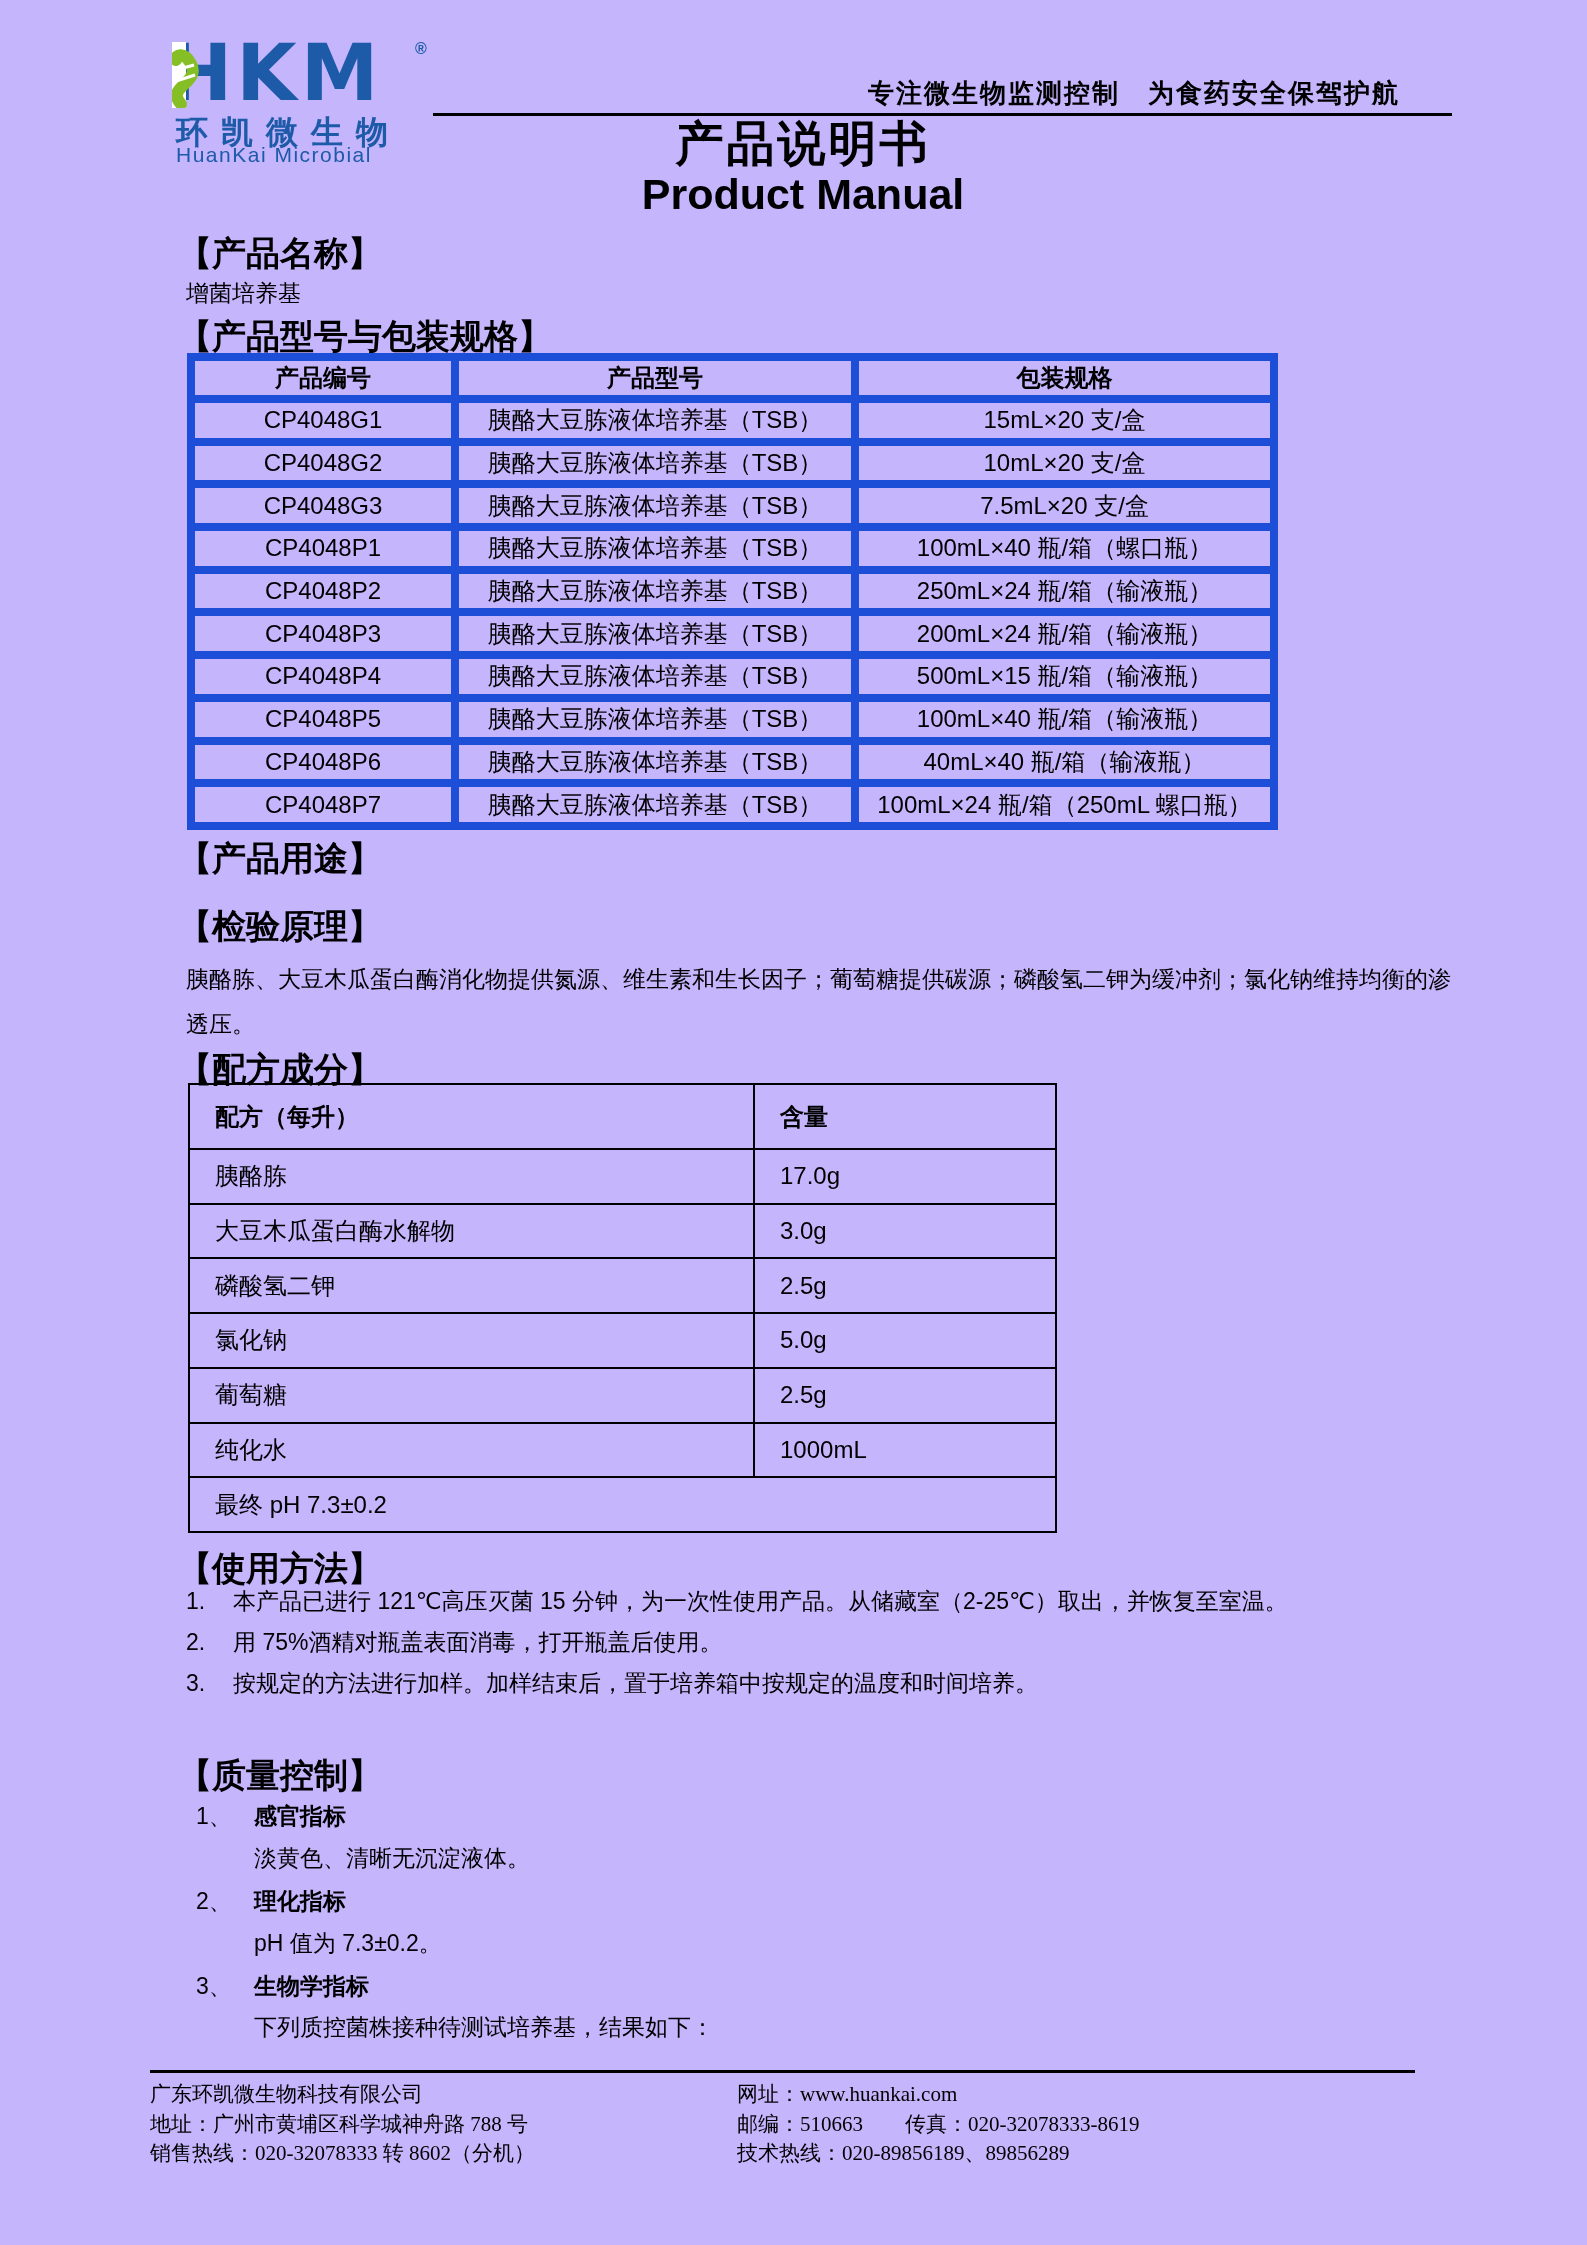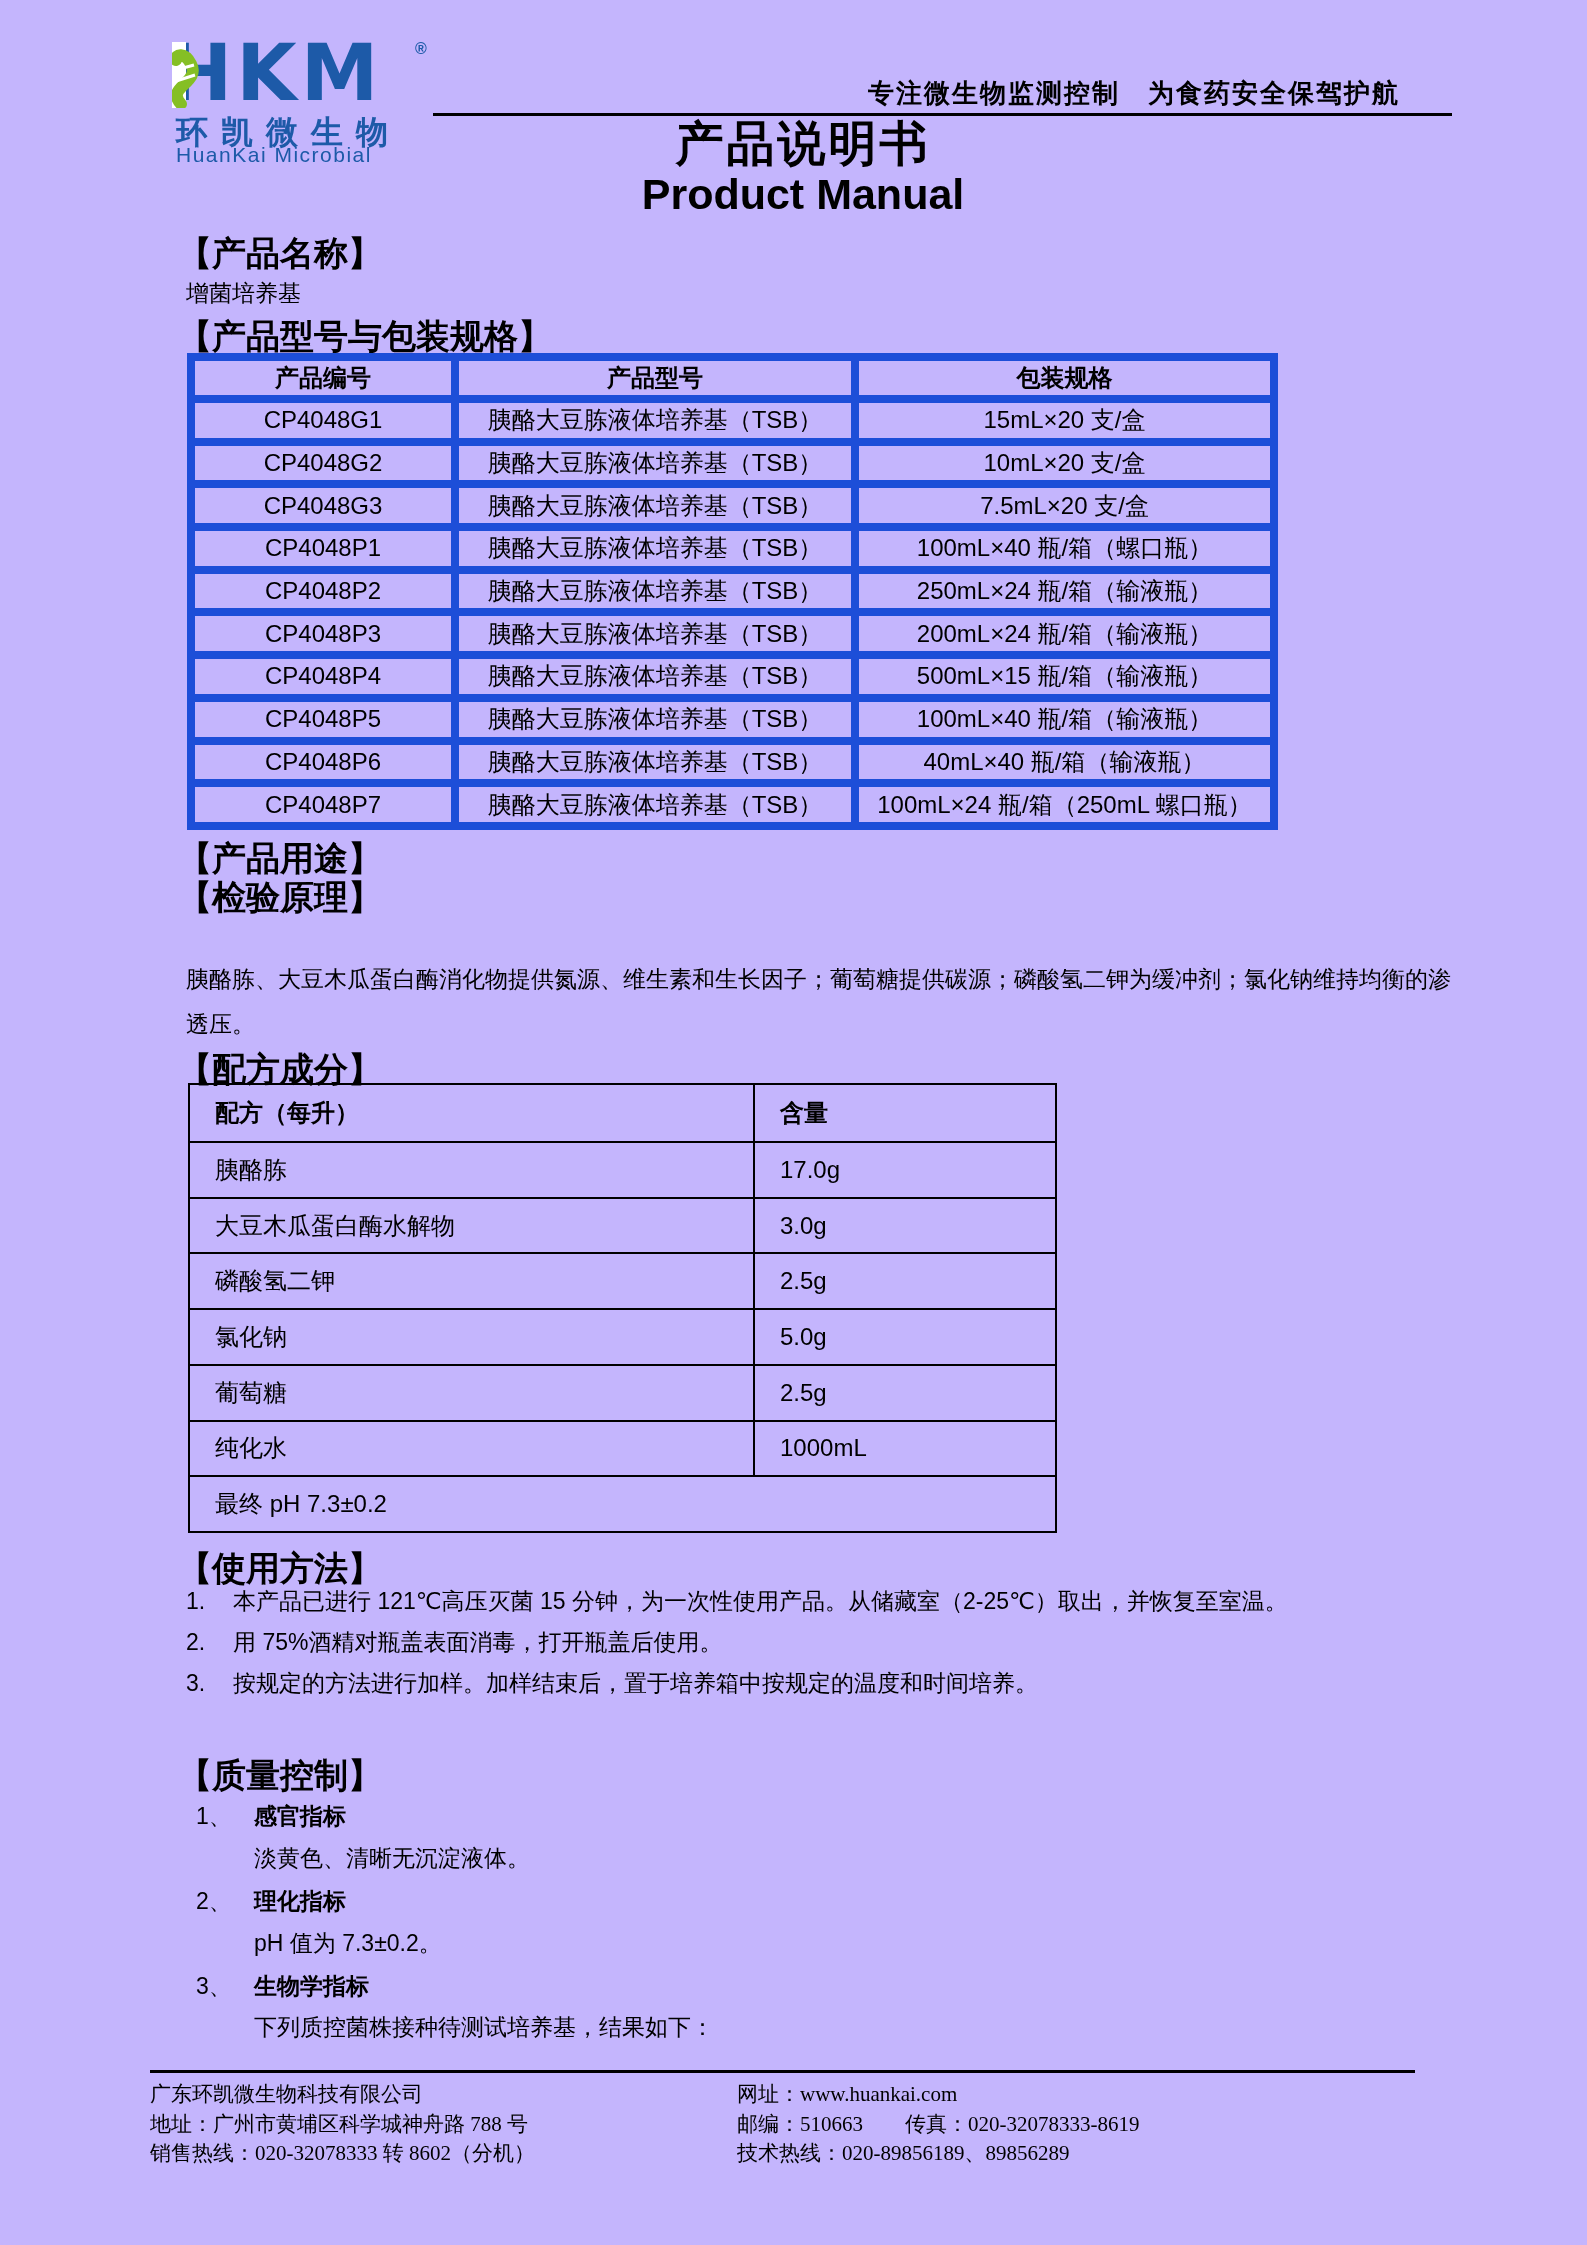--- a/index.html
+++ b/index.html
@@ -25,21 +25,21 @@
   
   .ptable{position:absolute;left:187px;top:353px;width:1083px;height:477px;border-collapse:collapse;table-layout:fixed;font-size:24px;}
   .ptable th,.ptable td{border:8px solid #1d4ed8;text-align:center;vertical-align:middle;padding:0;}
   .ptable th{font-weight:700;}
   .ptable thead tr{height:42px;}
 
   
   .ftable{position:absolute;left:188px;top:1083px;width:867px;height:450px;border-collapse:collapse;table-layout:fixed;font-size:24px;}
   .ftable th,.ftable td{border:2px solid #000;text-align:left;vertical-align:middle;padding:0 0 0 25px;}
   .ftable th{font-weight:700;}
-  .ftable thead tr{height:58px;}
+  .ftable thead tr{height:65px;}
 
   
   .li{position:absolute;left:186px;font-size:23px;white-space:nowrap;}
   .li .num{display:inline-block;width:47px;}
 
   
   .q-num{position:absolute;left:196px;font-size:23px;}
   .q-label{position:absolute;left:254px;font-size:23px;font-weight:700;white-space:nowrap;}
   .q-body{position:absolute;left:254px;font-size:23px;white-space:nowrap;}
 
@@ -139,21 +139,21 @@
       <tr>
           <td>CP4048P7</td>
           <td>胰酪大豆胨液体培养基（TSB）</td>
           <td>100mL×24 瓶/箱（250mL 螺口瓶）</td>
         </tr>
     </tbody>
   </table>
 
   <div class="sec" style="top:836px">【产品用途】</div>
 
-  <div class="sec" style="top:875px">【检验原理】</div>
+  <div class="sec" style="top:904px">【检验原理】</div>
   <div class="body-text" style="top:957px;width:1274px">胰酪胨、大豆木瓜蛋白酶消化物提供氮源、维生素和生长因子；葡萄糖提供碳源；磷酸氢二钾为缓冲剂；氯化钠维持均衡的渗透压。</div>
 
   <div class="sec" style="top:1047px">【配方成分】</div>
 
   <table class="ftable">
     <colgroup>
         <col style="width:565px">
         <col style="width:302px">
       </colgroup>
     <thead>

